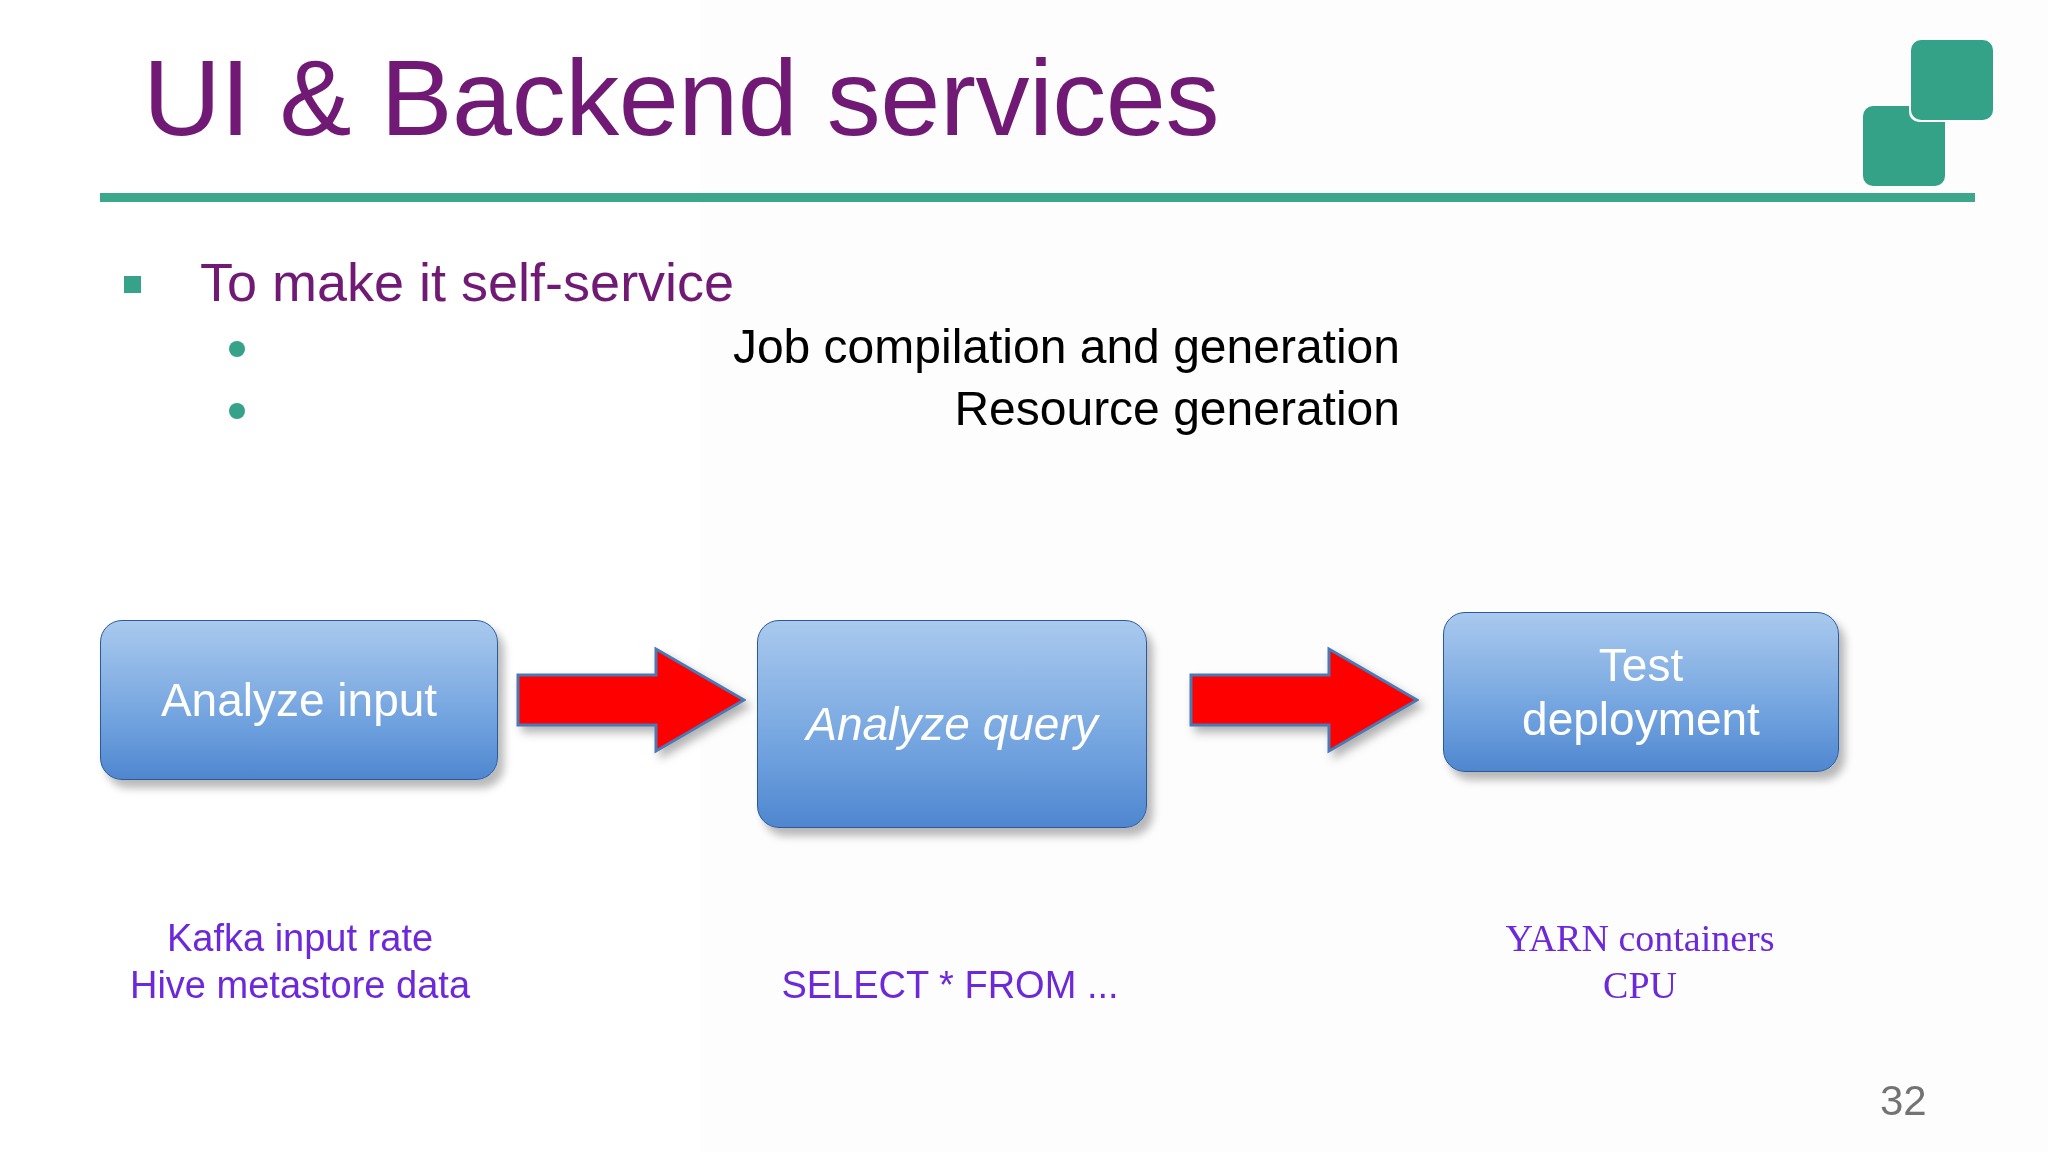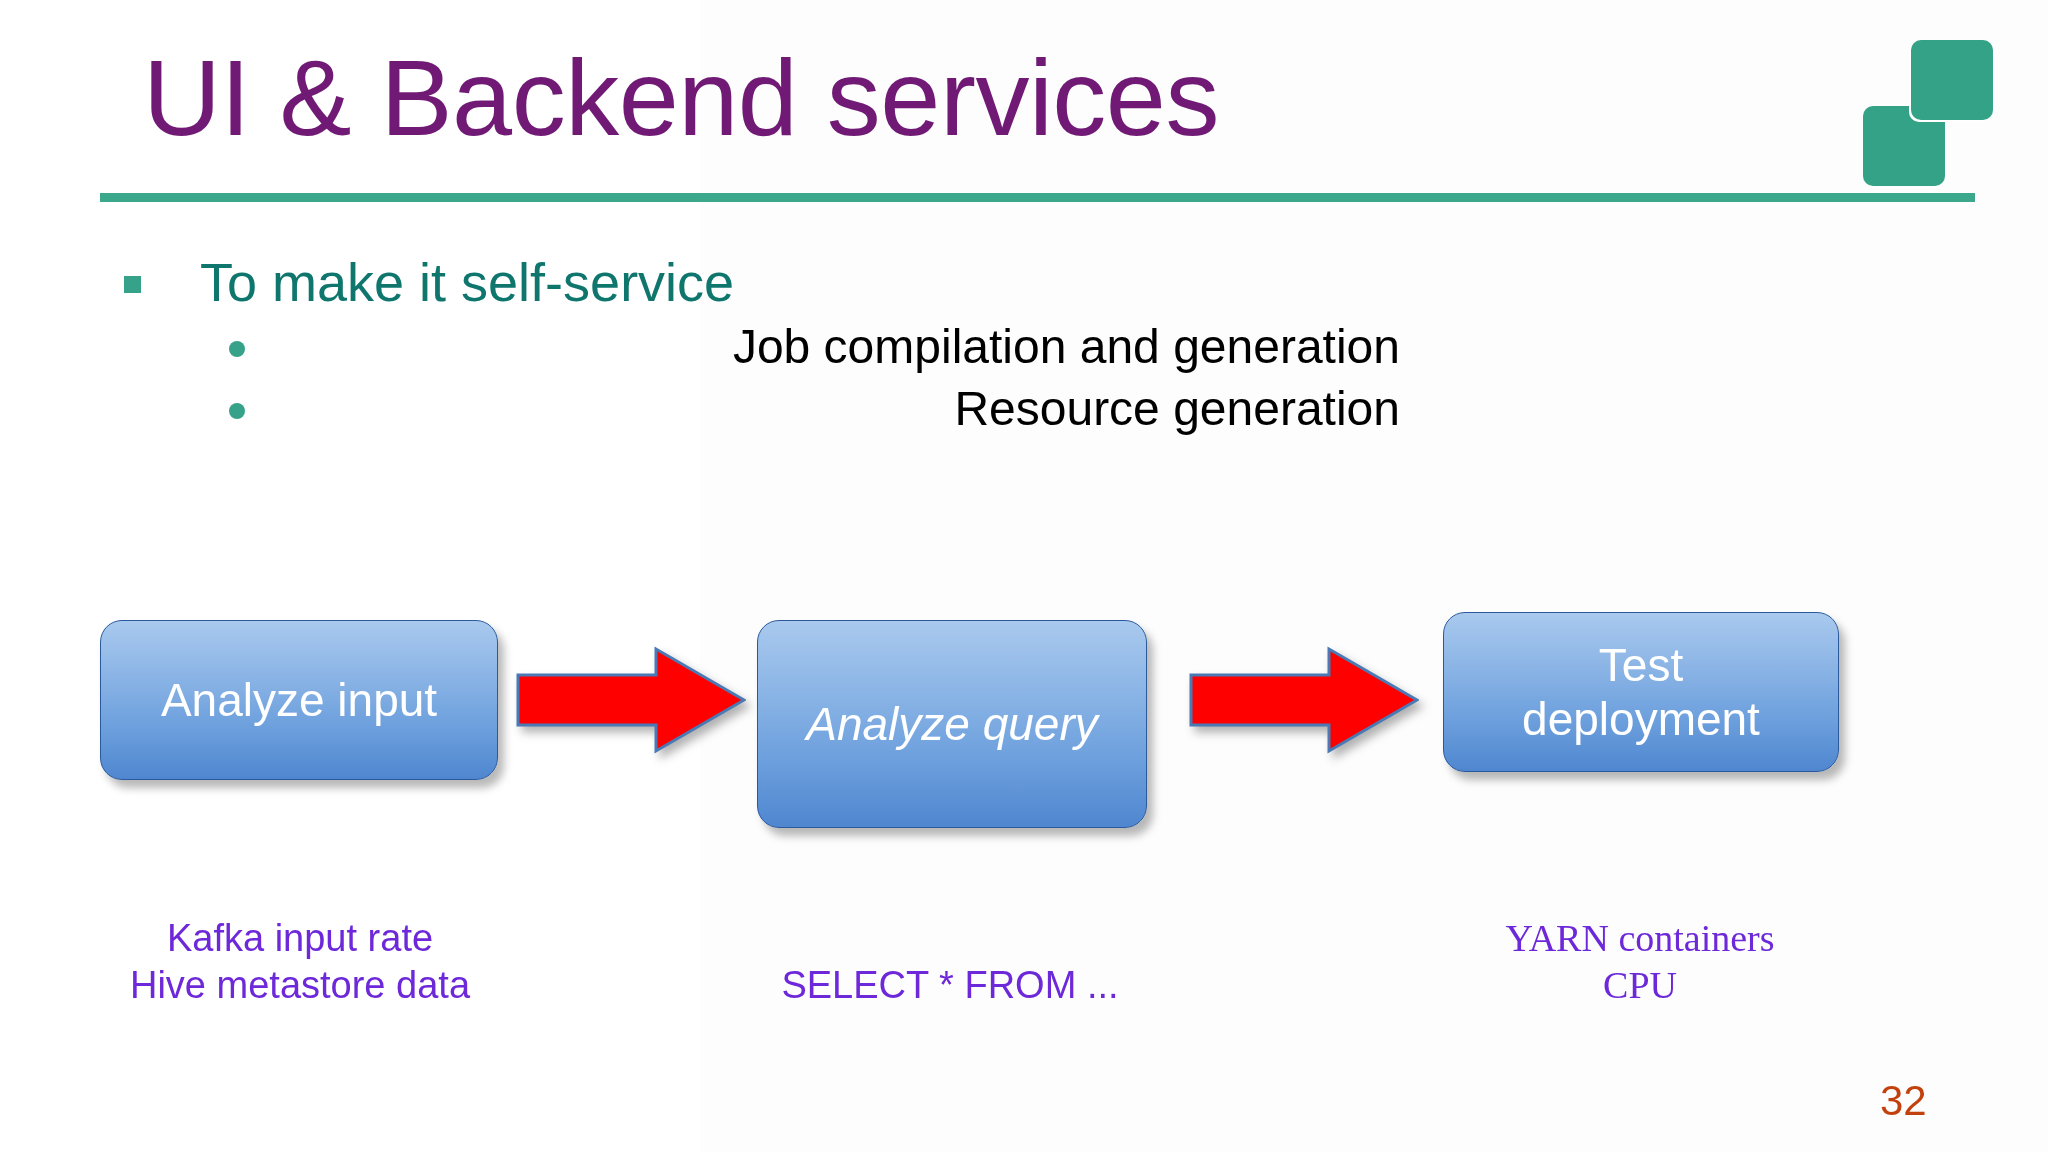--- a/index.html
+++ b/index.html
@@ -83,21 +83,21 @@
     position: absolute;
     left: 0;
     top: 248px;
     width: 1400px;
   }
   .bullet-l1 {
     position: relative;
     padding-left: 200px;
     height: 68px;
     font-size: 54px;
-    color: #0f766e;
+    color: #701a75;
     line-height: 68px;
     white-space: nowrap;
   }
   .bullet-l1 .marker {
     position: absolute;
     left: 124px;
     top: 28px;
     width: 17px;
     height: 17px;
     background: #35a289;
@@ -171,21 +171,21 @@
   #caption-3 { left: 1400px; top: 915px; width: 480px; font-family: Liberation Serif, serif; }
 
   
   #page-number {
     position: absolute;
     left: 1880px;
     top: 1077px;
     width: 90px;
     text-align: left;
     font-size: 42px;
-    color: #c2410c;
+    color: #737373;
   }
 </style>
 </head>
 <body>
 
 <div id="slide">
 
   <div id="bg-panel"></div>
 
   <div id="title-area">

